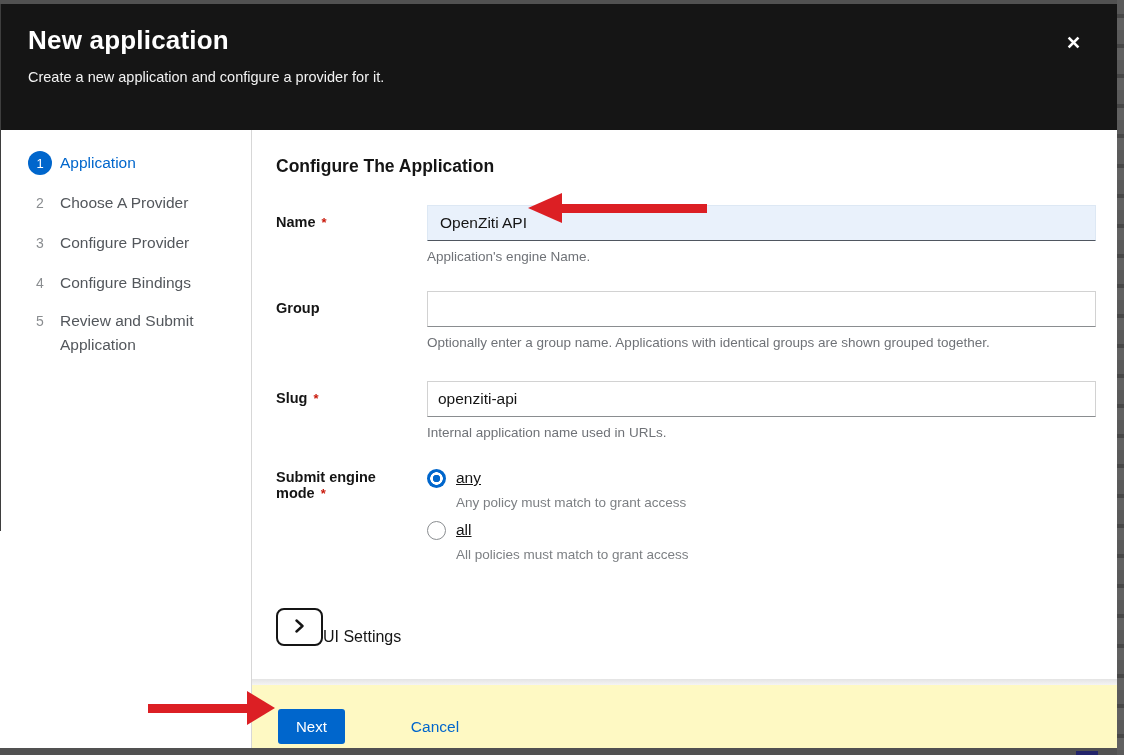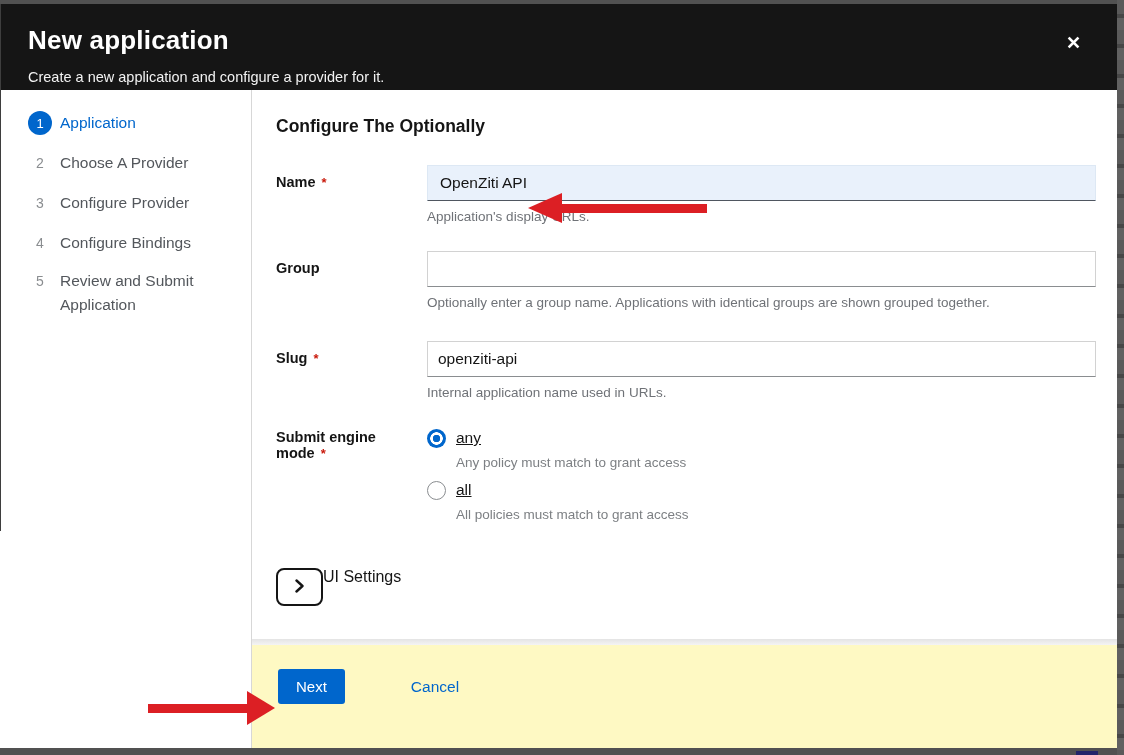--- a/index.html
+++ b/index.html
@@ -21,21 +21,21 @@
   }
   .bottom-artifact {
     position: absolute; left: 1076px; top: 751px; width: 22px; height: 4px; background: #23246a;
   }
   .modal {
     position: absolute; left: 0; top: 4px; width: 1117px; height: 744px;
     background: #ffffff; display: flex; flex-direction: column;
   }
   
   .modal-header {
-    height: 86px; background: var(--header-bg, #151515);
+    height: 126px; background: var(--header-bg, #151515);
     padding: 21px 28px 0 28px; position: relative; flex: 0 0 auto;
   }
   .modal-title { color: #fff; font-size: 26px; font-weight: 700; letter-spacing: 0.2px; }
   .modal-subtitle { color: #f2f2f2; font-size: 14.5px; margin-top: 13px; }
   .close-btn {
     position: absolute; top: 30px; right: 36px;
     background: none; border: none; color: #fff; font-size: 18px; font-weight: 700;
     cursor: pointer; line-height: 1;
   }
   
@@ -82,21 +82,21 @@
     width: 19px; height: 19px; border-radius: 50%; flex: 0 0 auto;
     border: 1px solid #8a8d90; background: #fff;
   }
   .radio.checked {
     border: none;
     background: radial-gradient(circle, var(--accent, #0066cc) 0 3.5px, #ffffff 4px 6px, var(--accent, #0066cc) 6.5px 9.5px);
   }
   .radio-label { margin-left: 10px; font-size: 15.5px; text-decoration: underline; }
   .radio-helper { margin: 6px 0 8px 29px; font-size: 13.5px; color: #7d8084; line-height: 16px; }
   
-  .expand-row { display: flex; align-items: flex-start; }
+  .expand-row { display: flex; align-items: flex-end; }
   .expand-btn {
     width: 47px; height: 38px; background: #fff; border: 2.5px solid #151515;
     border-radius: 8px; display: flex; align-items: center; justify-content: center; cursor: pointer;
   }
   .expand-label { font-size: 16px; color: #151515; }
   
   .scroll-band {
     margin: 33px -21px 0 -24px; height: 6px;
     background: linear-gradient(180deg, #e4e4e4, #f4f4f4);
   }
@@ -161,29 +161,29 @@
           <span class="step-num">4</span>
           <span class="step-label">Configure Bindings</span>
         </div>
         <div class="step tall">
           <span class="step-num">5</span>
           <span class="step-label">Review and Submit Application</span>
         </div>
       </nav>
 
       <main class="wizard-main">
-        <h2 class="form-heading">Configure The Optionally</h2>
+        <h2 class="form-heading">Configure The Application</h2>
 
         <div class="frow mb-name">
           <div class="flabel">
             <span>Name</span><span class="req">*</span>
           </div>
           <div class="fctrl">
             <input class="pf-input highlight" type="text" value="OpenZiti API" style="">
-            <div class="helper">Application's display URLs.</div>
+            <div class="helper">Application's engine Name.</div>
           </div>
         </div>
 
         <div class="frow mb-group">
           <div class="flabel">
             <span>Group</span>
           </div>
           <div class="fctrl">
             <input class="pf-input" type="text" value="" style="">
             <div class="helper">Optionally enter a group name. Applications with identical groups are shown grouped together.</div>

